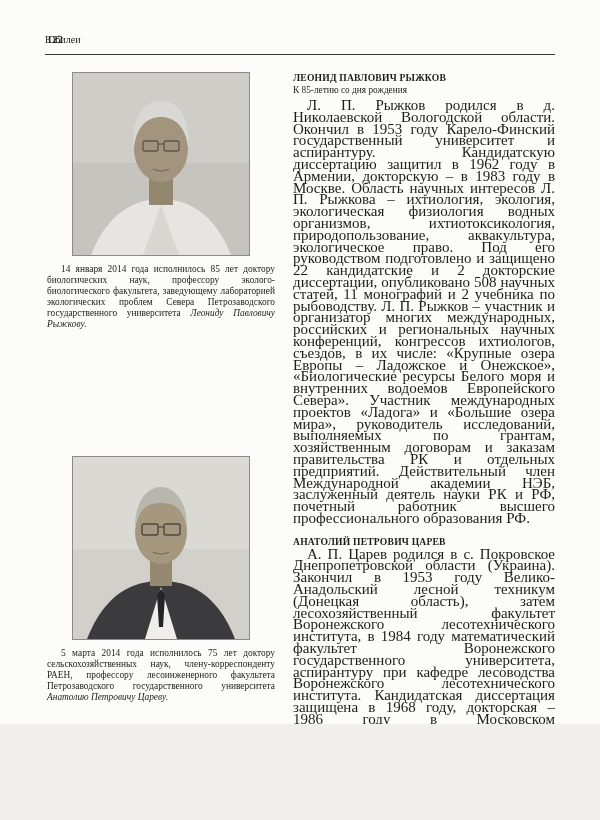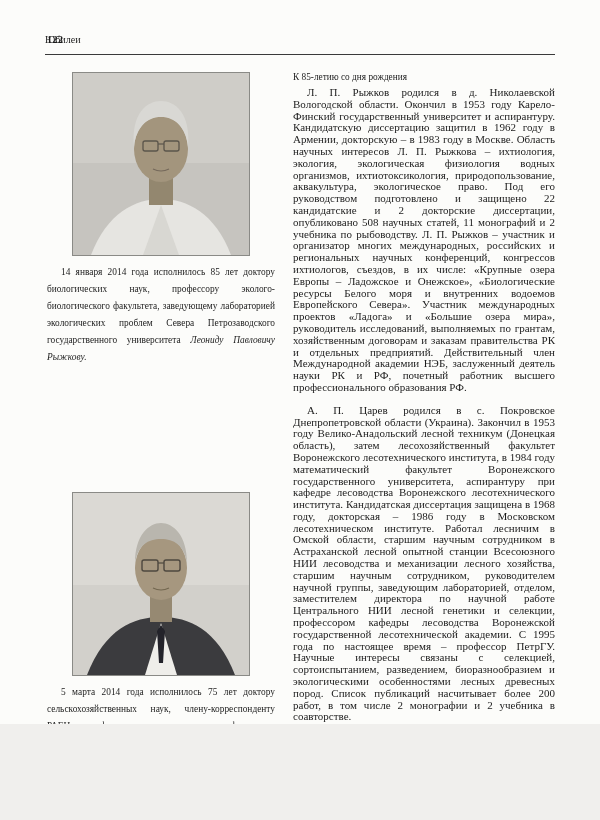--- a/index.html
+++ b/index.html
@@ -52,42 +52,42 @@
     border: 1px solid #8a8a86;
     background: #c9c7c2;
     overflow: hidden;
   }
   .photo-frame svg { display: block; width: 100%; height: 100%; }
   .photo-frame.second { margin-top: 126px; }
 
   .caption {
     margin: 8px 2px 0 2px;
     font-size: 9.4px;
-    line-height: 17px;
+    line-height: 11px;
     text-align: justify;
     text-indent: 14px;
     hyphens: auto;
   }
   .caption .i { font-style: italic; }
 
   
   .article-title {
     font-size: 9.6px;
     font-weight: bold;
     margin: 0 0 2px 0;
     letter-spacing: 0.2px;
   }
   .article-subtitle {
     font-size: 9.3px;
     font-weight: normal;
     margin: 0 0 5px 0;
   }
   .article-body {
     margin: 0;
-    font-size: 11px;
+    font-size: 15px;
     line-height: 11.8px;
     text-align: justify;
     text-indent: 14px;
     hyphens: auto;
   }
   .article + .article { margin-top: 11px; }
 </style>
 </head>
 <body>
 
@@ -138,24 +138,26 @@
         </svg>
       </div>
 
       <p class="caption"><span>5 марта 2014 года исполнилось 75 лет доктору сельскохозяйственных наук, члену-корреспонденту РАЕН, профессору лесоинженерного факультета Петрозаводского государственного университета</span> <span class="i">Анатолию Петровичу Цареву.</span></p>
 
     </div>
 
     <div class="col-right">
 
       <div class="article">
+        <h2 class="article-title">ЛЕОНИД ПАВЛОВИЧ РЫЖКОВ</h2>
         <h3 class="article-subtitle">К 85-летию со дня рождения</h3>
         <p class="article-body">Л. П. Рыжков родился в д. Николаевской Вологодской области. Окончил в 1953 году Карело-Финский государственный университет и аспирантуру. Кандидатскую диссертацию защитил в 1962 году в Армении, докторскую – в 1983 году в Москве. Область научных интересов Л. П. Рыжкова – ихтиология, экология, экологическая физиология водных организмов, ихтиотоксикология, природопользование, аквакультура, экологическое право. Под его руководством подготовлено и защищено 22 кандидатские и 2 докторские диссертации, опубликовано 508 научных статей, 11 монографий и 2 учебника по рыбоводству. Л. П. Рыжков – участник и организатор многих международных, российских и региональных научных конференций, конгрессов ихтиологов, съездов, в их числе: «Крупные озера Европы – Ладожское и Онежское», «Биологические ресурсы Белого моря и внутренних водоемов Европейского Севера». Участник международных проектов «Ладога» и «Большие озера мира», руководитель исследований, выполняемых по грантам, хозяйственным договорам и заказам правительства РК и отдельных предприятий. Действительный член Международной академии НЭБ, заслуженный деятель науки РК и РФ, почетный работник высшего профессионального образования РФ.</p>
       </div>
 
       <div class="article">
+        <h2 class="article-title">АНАТОЛИЙ ПЕТРОВИЧ ЦАРЕВ</h2>
         <p class="article-body">А. П. Царев родился в с. Покровское Днепропетровской области (Украина). Закончил в 1953 году Велико-Анадольский лесной техникум (Донецкая область), затем лесохозяйственный факультет Воронежского лесотехнического института, в 1984 году математический факультет Воронежского государственного университета, аспирантуру при кафедре лесоводства Воронежского лесотехнического института. Кандидатская диссертация защищена в 1968 году, докторская – 1986 году в Московском лесотехническом институте. Работал лесничим в Омской области, старшим научным сотрудником в Астраханской лесной опытной станции Всесоюзного НИИ лесоводства и механизации лесного хозяйства, старшим научным сотрудником, руководителем научной группы, заведующим лабораторией, отделом, заместителем директора по научной работе Центрального НИИ лесной генетики и селекции, профессором кафедры лесоводства Воронежской государственной лесотехнической академии. С 1995 года по настоящее время – профессор ПетрГУ. Научные интересы связаны с селекцией, сортоиспытанием, разведением, биоразнообразием и экологическими особенностями лесных древесных пород. Список публикаций насчитывает более 200 работ, в том числе 2 монографии и 2 учебника в соавторстве.</p>
       </div>
 
     </div>
 
   </div>
 </div>
 
 </body></html>

